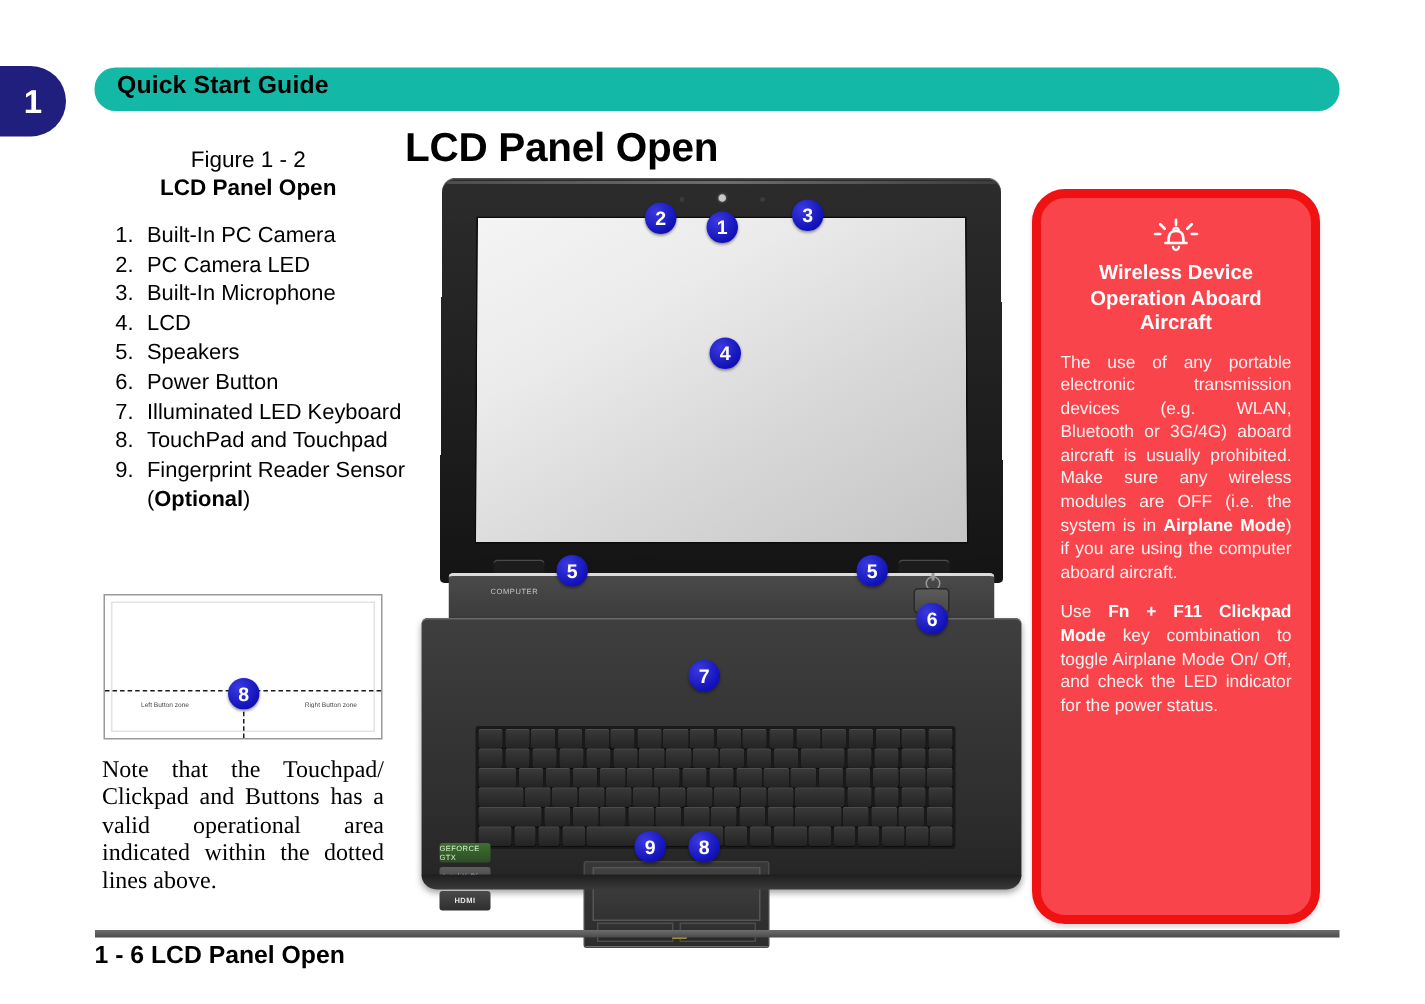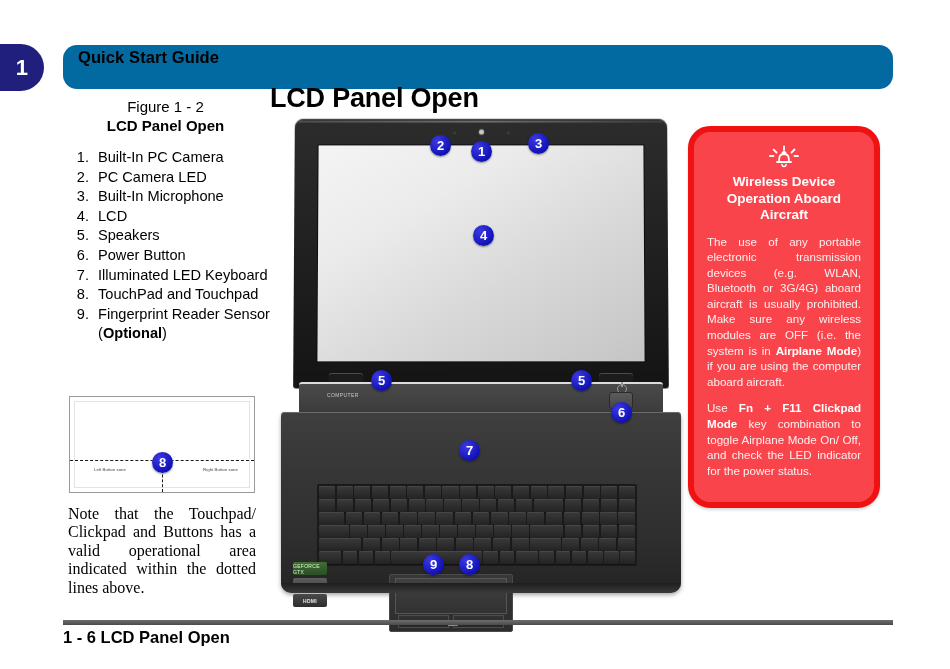--- a/index.html
+++ b/index.html
@@ -13,22 +13,22 @@
   .chapter-tab{
     position:absolute;left:-18px;top:44px;width:62px;height:47px;
     background:#201f7e;border-radius:8px 24px 24px 8px;
     display:flex;align-items:center;justify-content:flex-end;
     padding-right:16px;box-sizing:border-box;
   }
   .chapter-tab span{color:#fff;font-size:22px;font-weight:bold;line-height:1;}
 
   
   .header-bar{
-    position:absolute;left:63px;top:45px;width:830px;height:44px;
-    background:#0369a1;border-radius:14px;
+    position:absolute;left:63px;top:45px;width:830px;height:29px;
+    background:#14b8a6;border-radius:14px;
   }
   .header-bar .title{
     position:absolute;left:15px;top:3px;font-size:16.5px;font-weight:bold;
     letter-spacing:.1px;color:#000;
   }
 
   
   .section-title{
     position:absolute;left:270px;top:83px;font-size:27px;font-weight:bold;
     letter-spacing:-.2px;
@@ -186,21 +186,21 @@
     position:absolute;width:21px;height:21px;border-radius:50%;
     background:radial-gradient(circle at 34% 30%,#3a3ae0,#1111b8 70%,#0d0d8e 100%);
     color:#fff;font-size:13px;font-weight:bold;
     display:flex;align-items:center;justify-content:center;
     box-shadow:0 1px 2px rgba(0,0,0,.45);
     font-family:"Liberation Sans",sans-serif;
   }
 
   
   .warn-box{
-    position:absolute;left:688px;top:126px;width:192px;height:382px;
+    position:absolute;left:688px;top:126px;width:192px;height:490px;
     background:#f9444b;border:6px solid #f01212;border-radius:22px;
     box-sizing:border-box;padding:10px 13px 0 13px;
     box-shadow:0 2px 3px rgba(0,0,0,.15);
   }
   .warn-icon{width:100%;text-align:center;margin-bottom:2px;height:30px;}
   .warn-title{
     text-align:center;color:#ffffff;font-weight:bold;font-size:13.5px;
     line-height:16.5px;margin-bottom:10px;
   }
   .warn-p{

